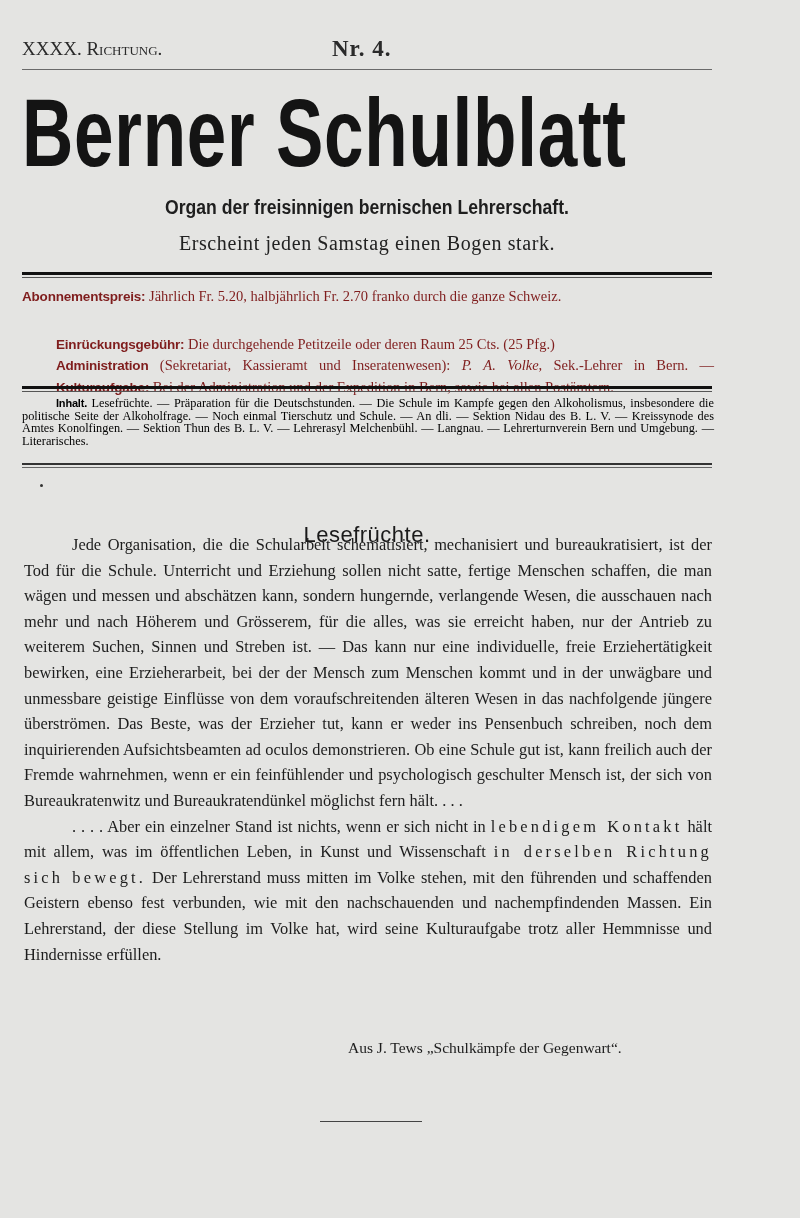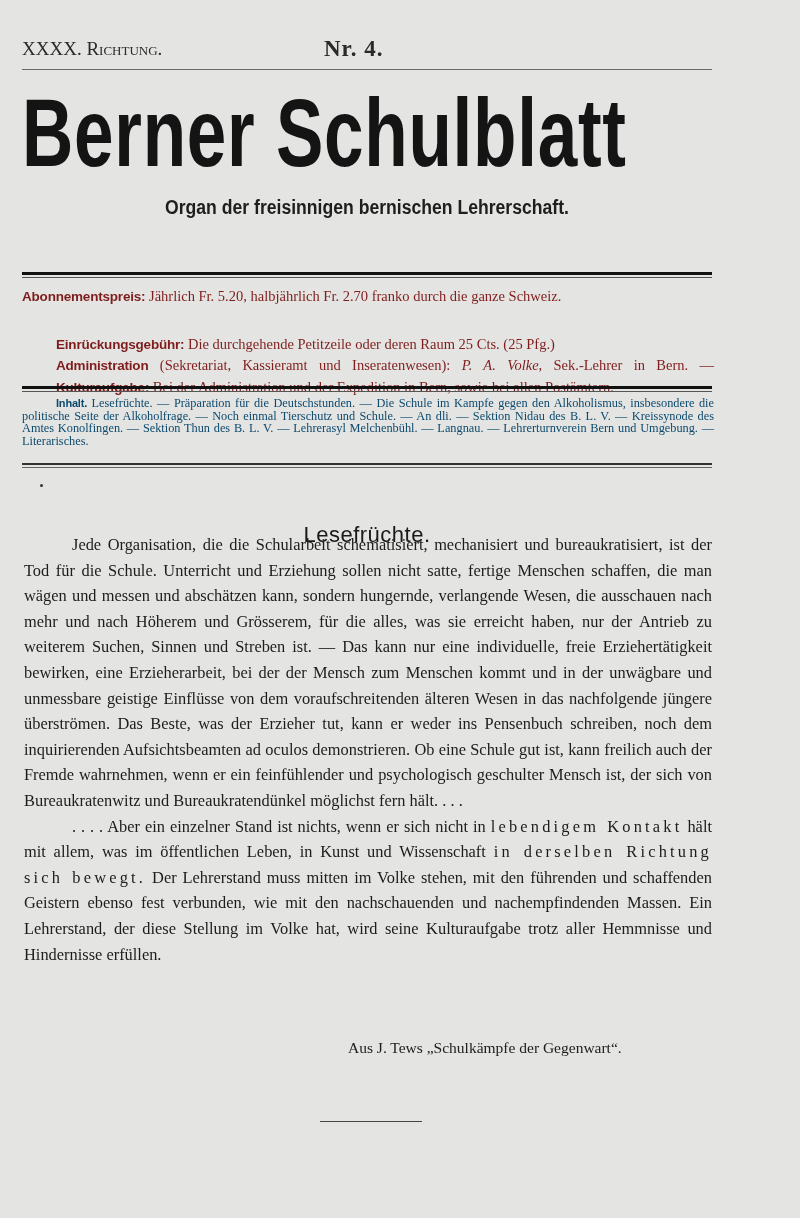--- a/index.html
+++ b/index.html
@@ -10,21 +10,21 @@
       font-family: "Liberation Serif", serif;
       position: relative;
     }
     .page { position: absolute; left: 0; top: 0; width: 800px; height: 1218px; }
 
     .masthead-top {
       position: absolute; left: 22px; top: 38px; width: 690px; height: 24px;
       font-size: 19px; color: #2a2a2a;
     }
     .masthead-top .left { position: absolute; left: 0; top: 0; }
-    .masthead-top .mid  { position: absolute; left: 302px; top: -2px; font-weight: bold; font-size: 23px; letter-spacing: 1px; }
+    .masthead-top .mid  { position: absolute; left: 310px; top: -2px; font-weight: bold; font-size: 23px; letter-spacing: 1px; }
     .masthead-top .right{ position: absolute; right: 0; top: 0; }
     .sc { font-variant: small-caps; }
 
     .rule-thin { position: absolute; left: 22px; width: 690px; height: 1px; background: #6a6a6a; }
 
     .title {
       position: absolute; left: 22px; top: 78px; width: 690px;
       text-align: center;
       font-family: "Liberation Sans", sans-serif;
       font-weight: bold;
@@ -64,21 +64,21 @@
     }
     .info p { margin: 0; text-align: justify; }
     .info .ind { padding-left: 34px; margin-top: 26px; }
     .lbl {
       font-family: "Liberation Sans", sans-serif; font-weight: bold;
       font-size: 13.5px; letter-spacing: -0.2px;
     }
 
     .toc {
       position: absolute; left: 22px; top: 397px; width: 692px;
-      font-size: 12.3px; line-height: 12.6px; color: #0c4a6e;
+      font-size: 12.3px; line-height: 12.6px; color: #000000;
       text-align: justify;
     }
     .toc .ind { padding-left: 34px; }
     .toc .lbl { font-size: 11px; }
 
     .article-title {
       position: absolute; left: 0; top: 522px; width: 734px; text-align: center;
       font-family: "Liberation Sans", sans-serif; font-size: 22px;
       letter-spacing: 0.5px; color: #1a1a1a;
     }
@@ -102,20 +102,21 @@
 <div class="page">
 
   <div class="masthead-top">
     <span class="left sc">XXXX. Richtung.</span>
     <span class="mid">Nr. 4.</span>
   </div>
   <div class="rule-thin" style="top:69px"></div>
 
   <div class="title">Berner Schulblatt</div>
   <div class="subtitle">Organ der freisinnigen bernischen Lehrerschaft.</div>
+  <div class="tagline">Erscheint jeden Samstag einen Bogen stark.</div>
 
   <div class="rule-double-heavy" style="top:272px"></div>
 
   <div class="info">
     <p>
       <span class="lbl">Abonnementspreis:</span><span> Jährlich Fr. 5.20, halbjährlich Fr. 2.70 franko durch die ganze Schweiz.</span>
     </p>
     <p class="ind">
       <span class="lbl">Einrückungsgebühr:</span><span> Die durchgehende Petitzeile oder deren Raum 25 Cts. (25 Pfg.)</span>
       <br>

